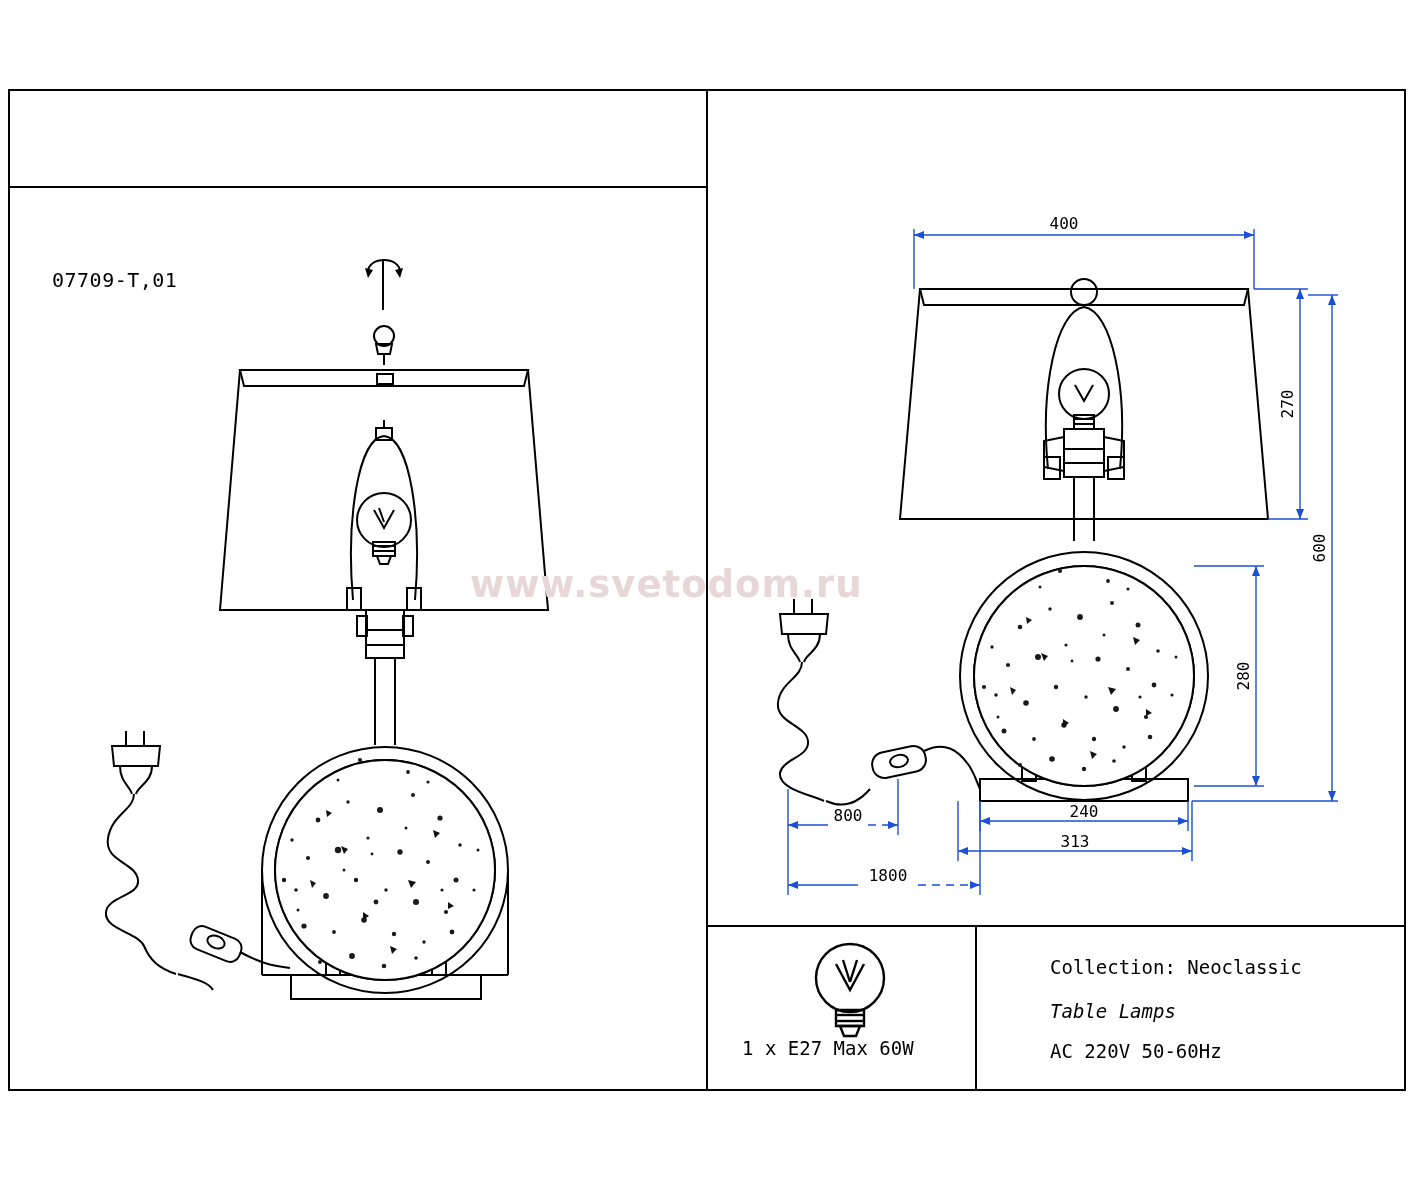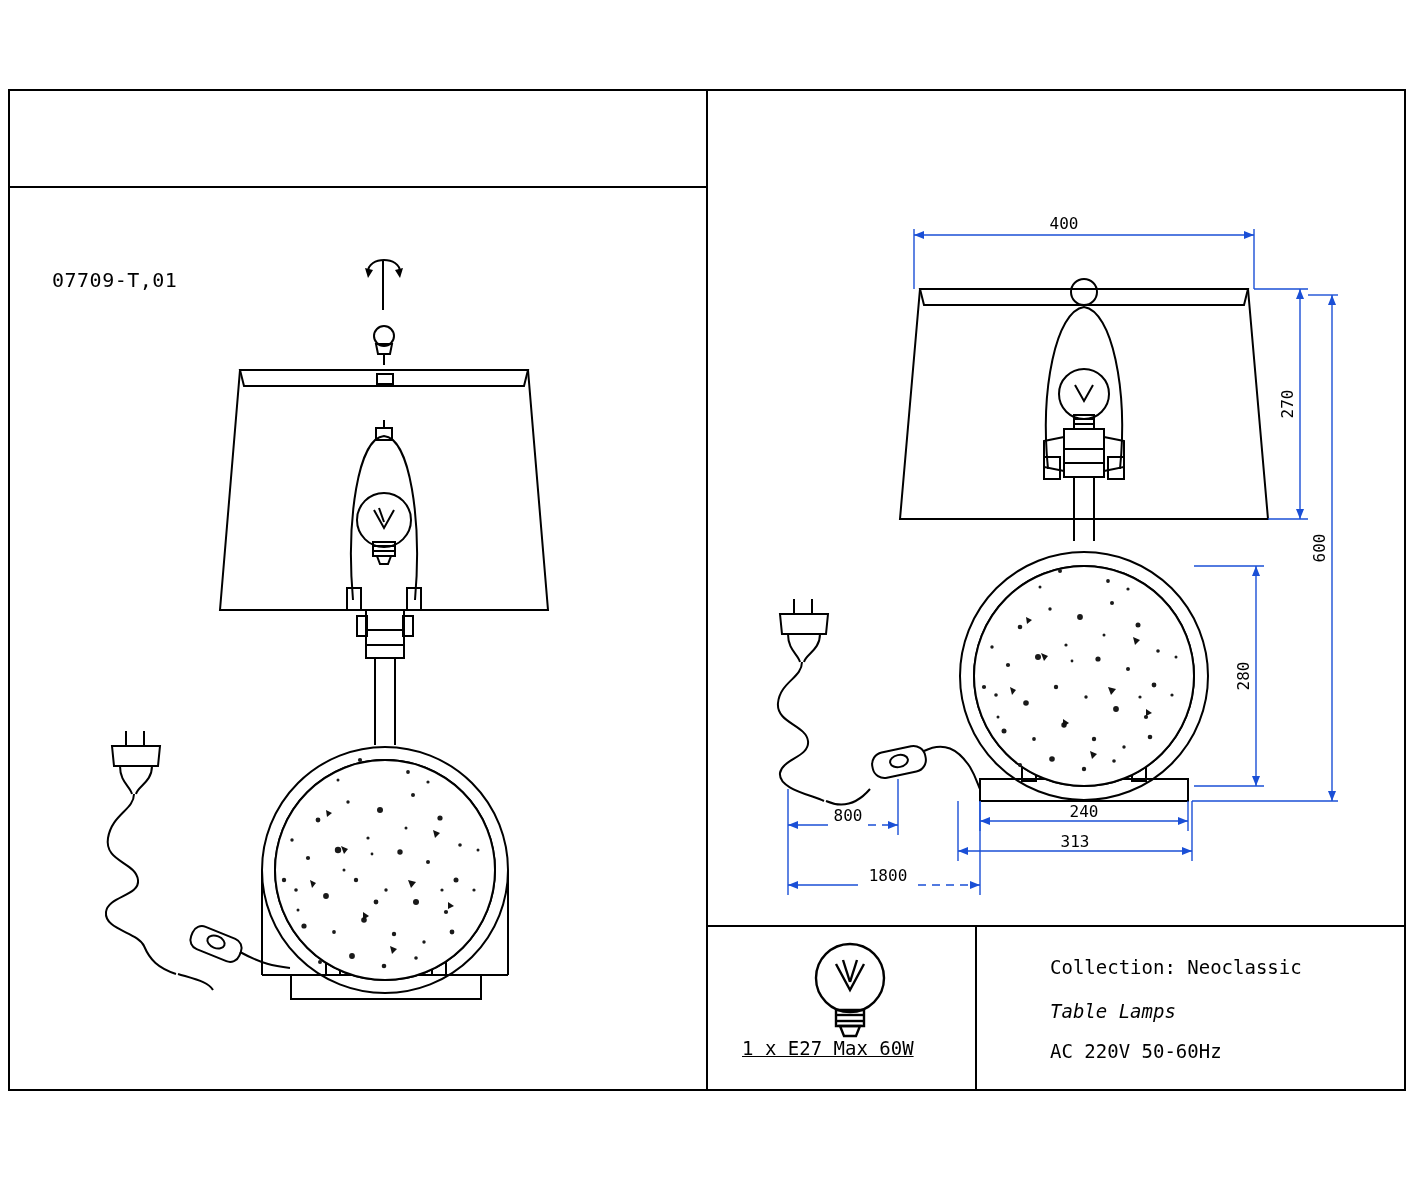--- a/index.html
+++ b/index.html
@@ -101,21 +101,20 @@
     position: absolute;
     font-size: 19px;
     white-space: nowrap;
   }
   .bulb-label {
     position: absolute;
     left: 742px;
     top: 1037px;
     font-size: 19px;
     white-space: nowrap;
-    text-decoration: underline;
   }
   .spec-line1 { left: 1050px; top: 956px; }
   .spec-line2 { left: 1050px; top: 1000px; font-style: italic; }
   .spec-line3 { left: 1050px; top: 1040px; }
 
   svg { display: block; }
   .dimtxt {
     font-family: "DejaVu Sans Mono", monospace;
     font-size: 16px;
     fill: #000;
@@ -462,14 +461,15 @@
       <path d="M83 30 L90 52"></path>
       <path d="M97 30 L90 52"></path>
     </g>
   </svg>
 
   <div class="bulb-label">1 x E27 Max 60W</div>
   <div class="spec-text spec-line1">Collection: Neoclassic</div>
   <div class="spec-text spec-line2">Table Lamps</div>
   <div class="spec-text spec-line3">AC 220V   50-60Hz</div>
 
+  <div class="watermark">www.svetodom.ru</div>
 
 </div>
 
 </body></html>

